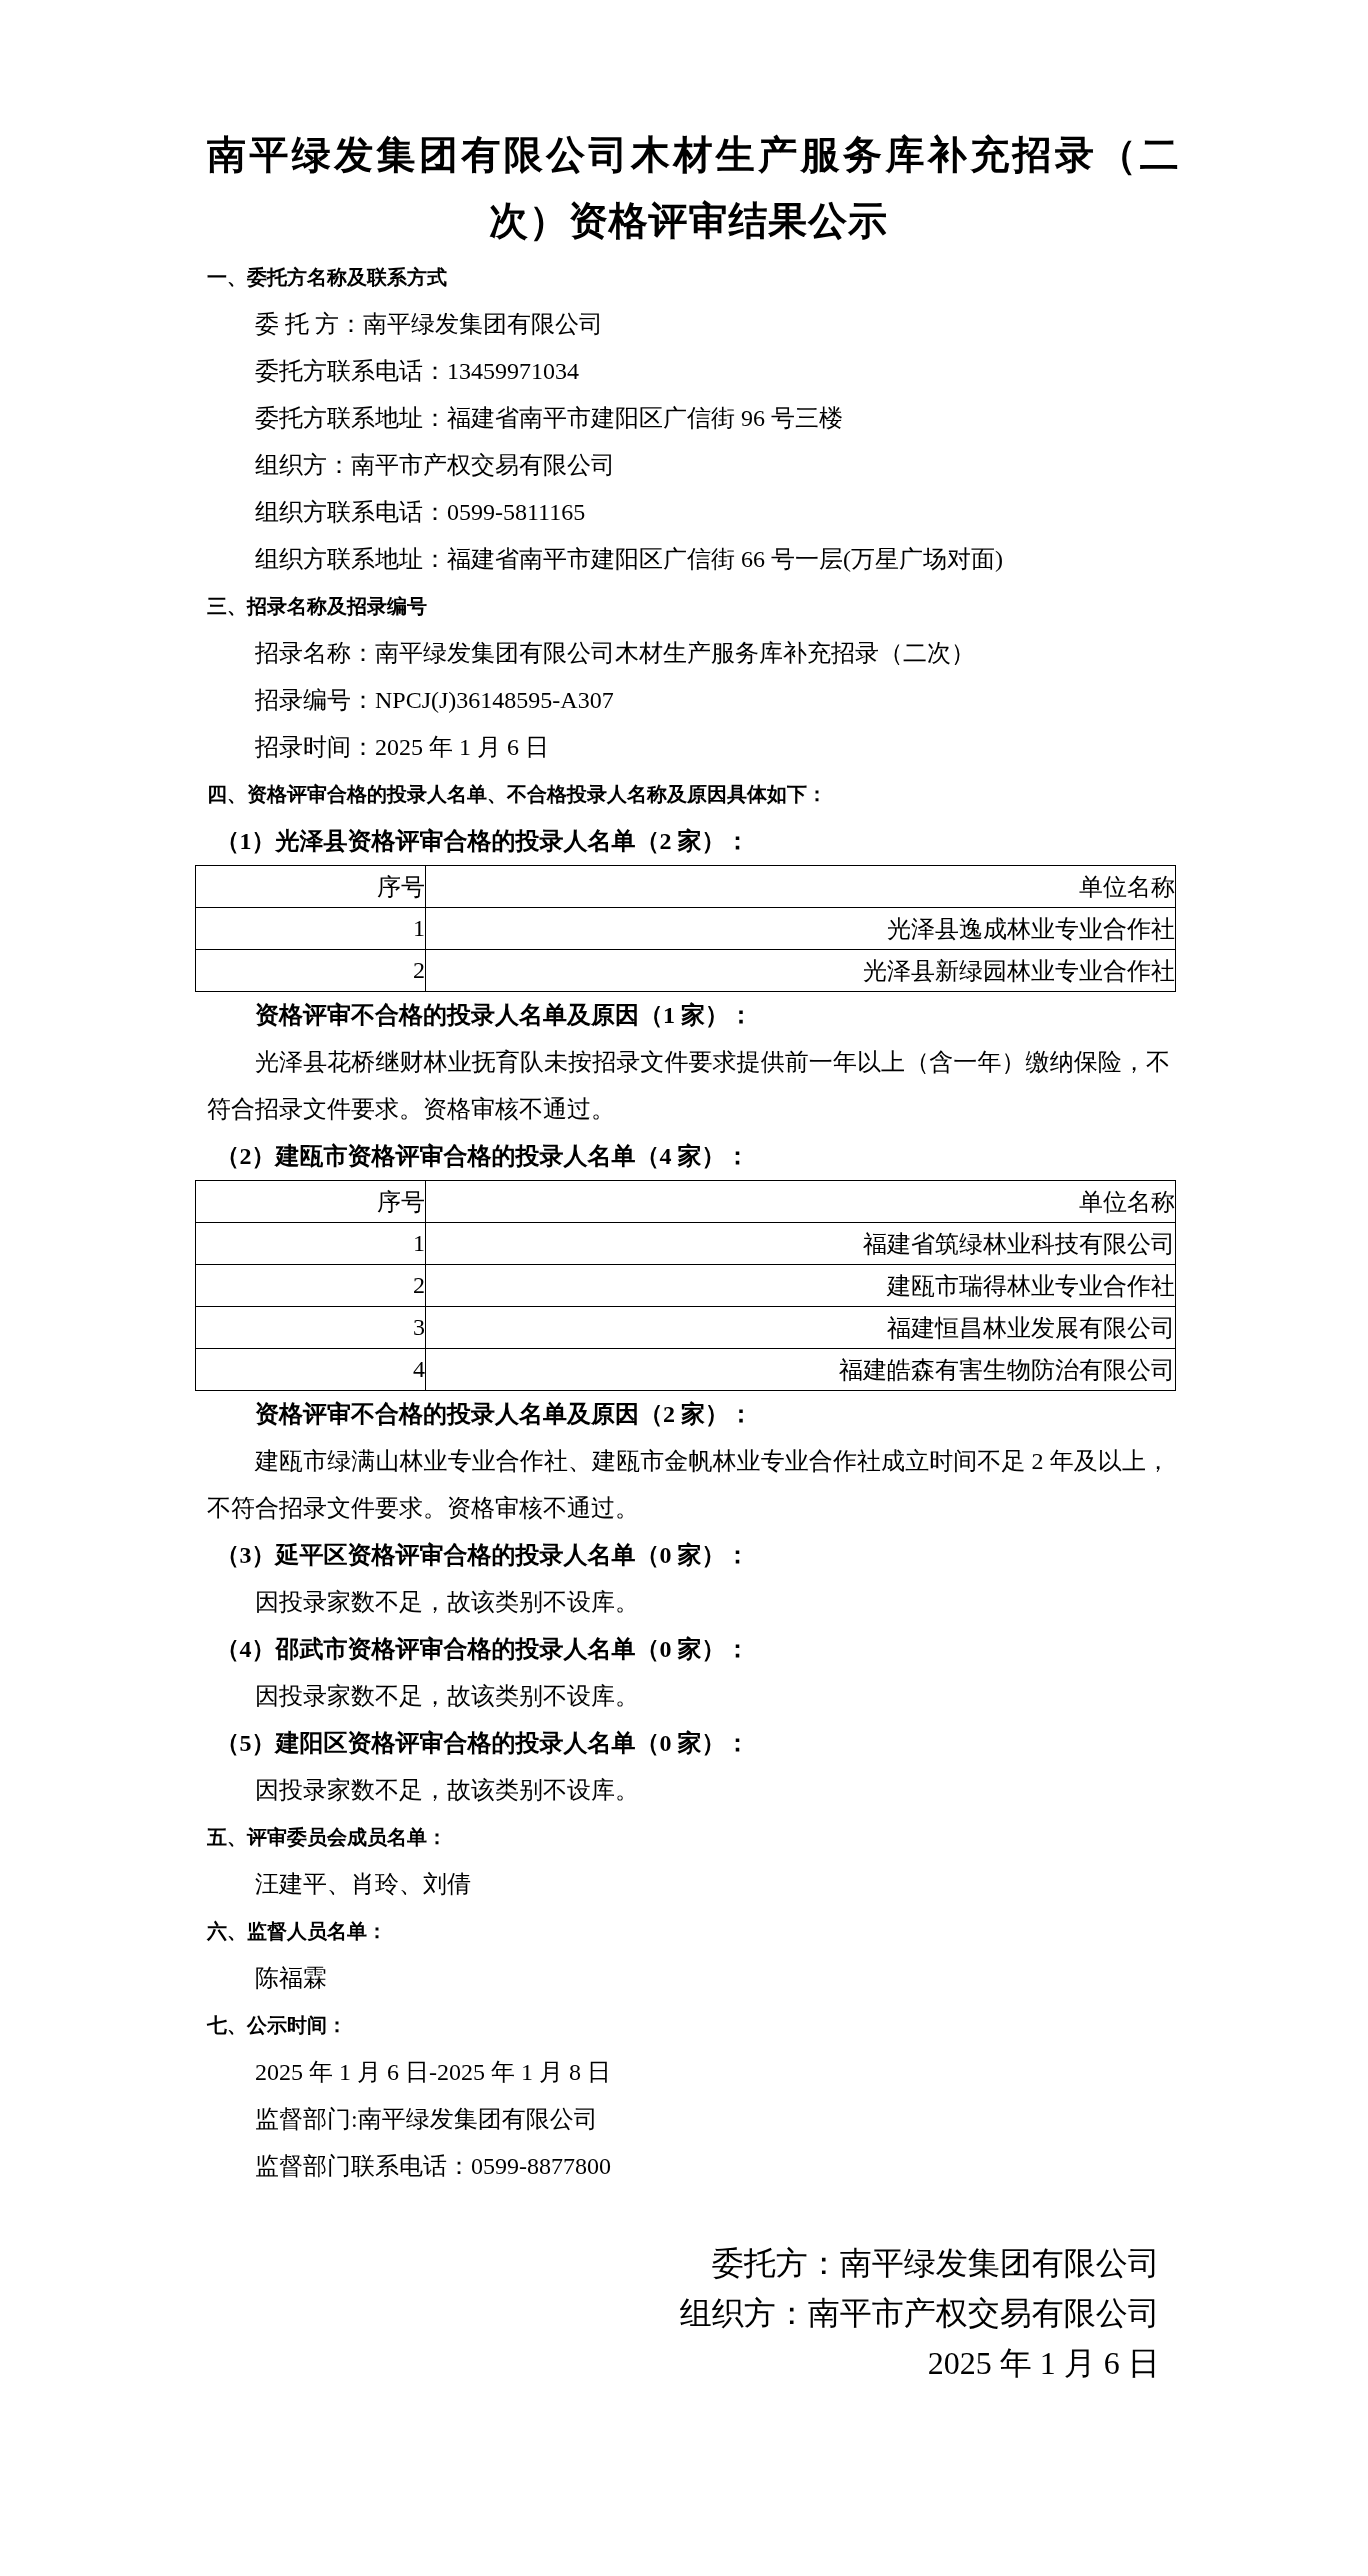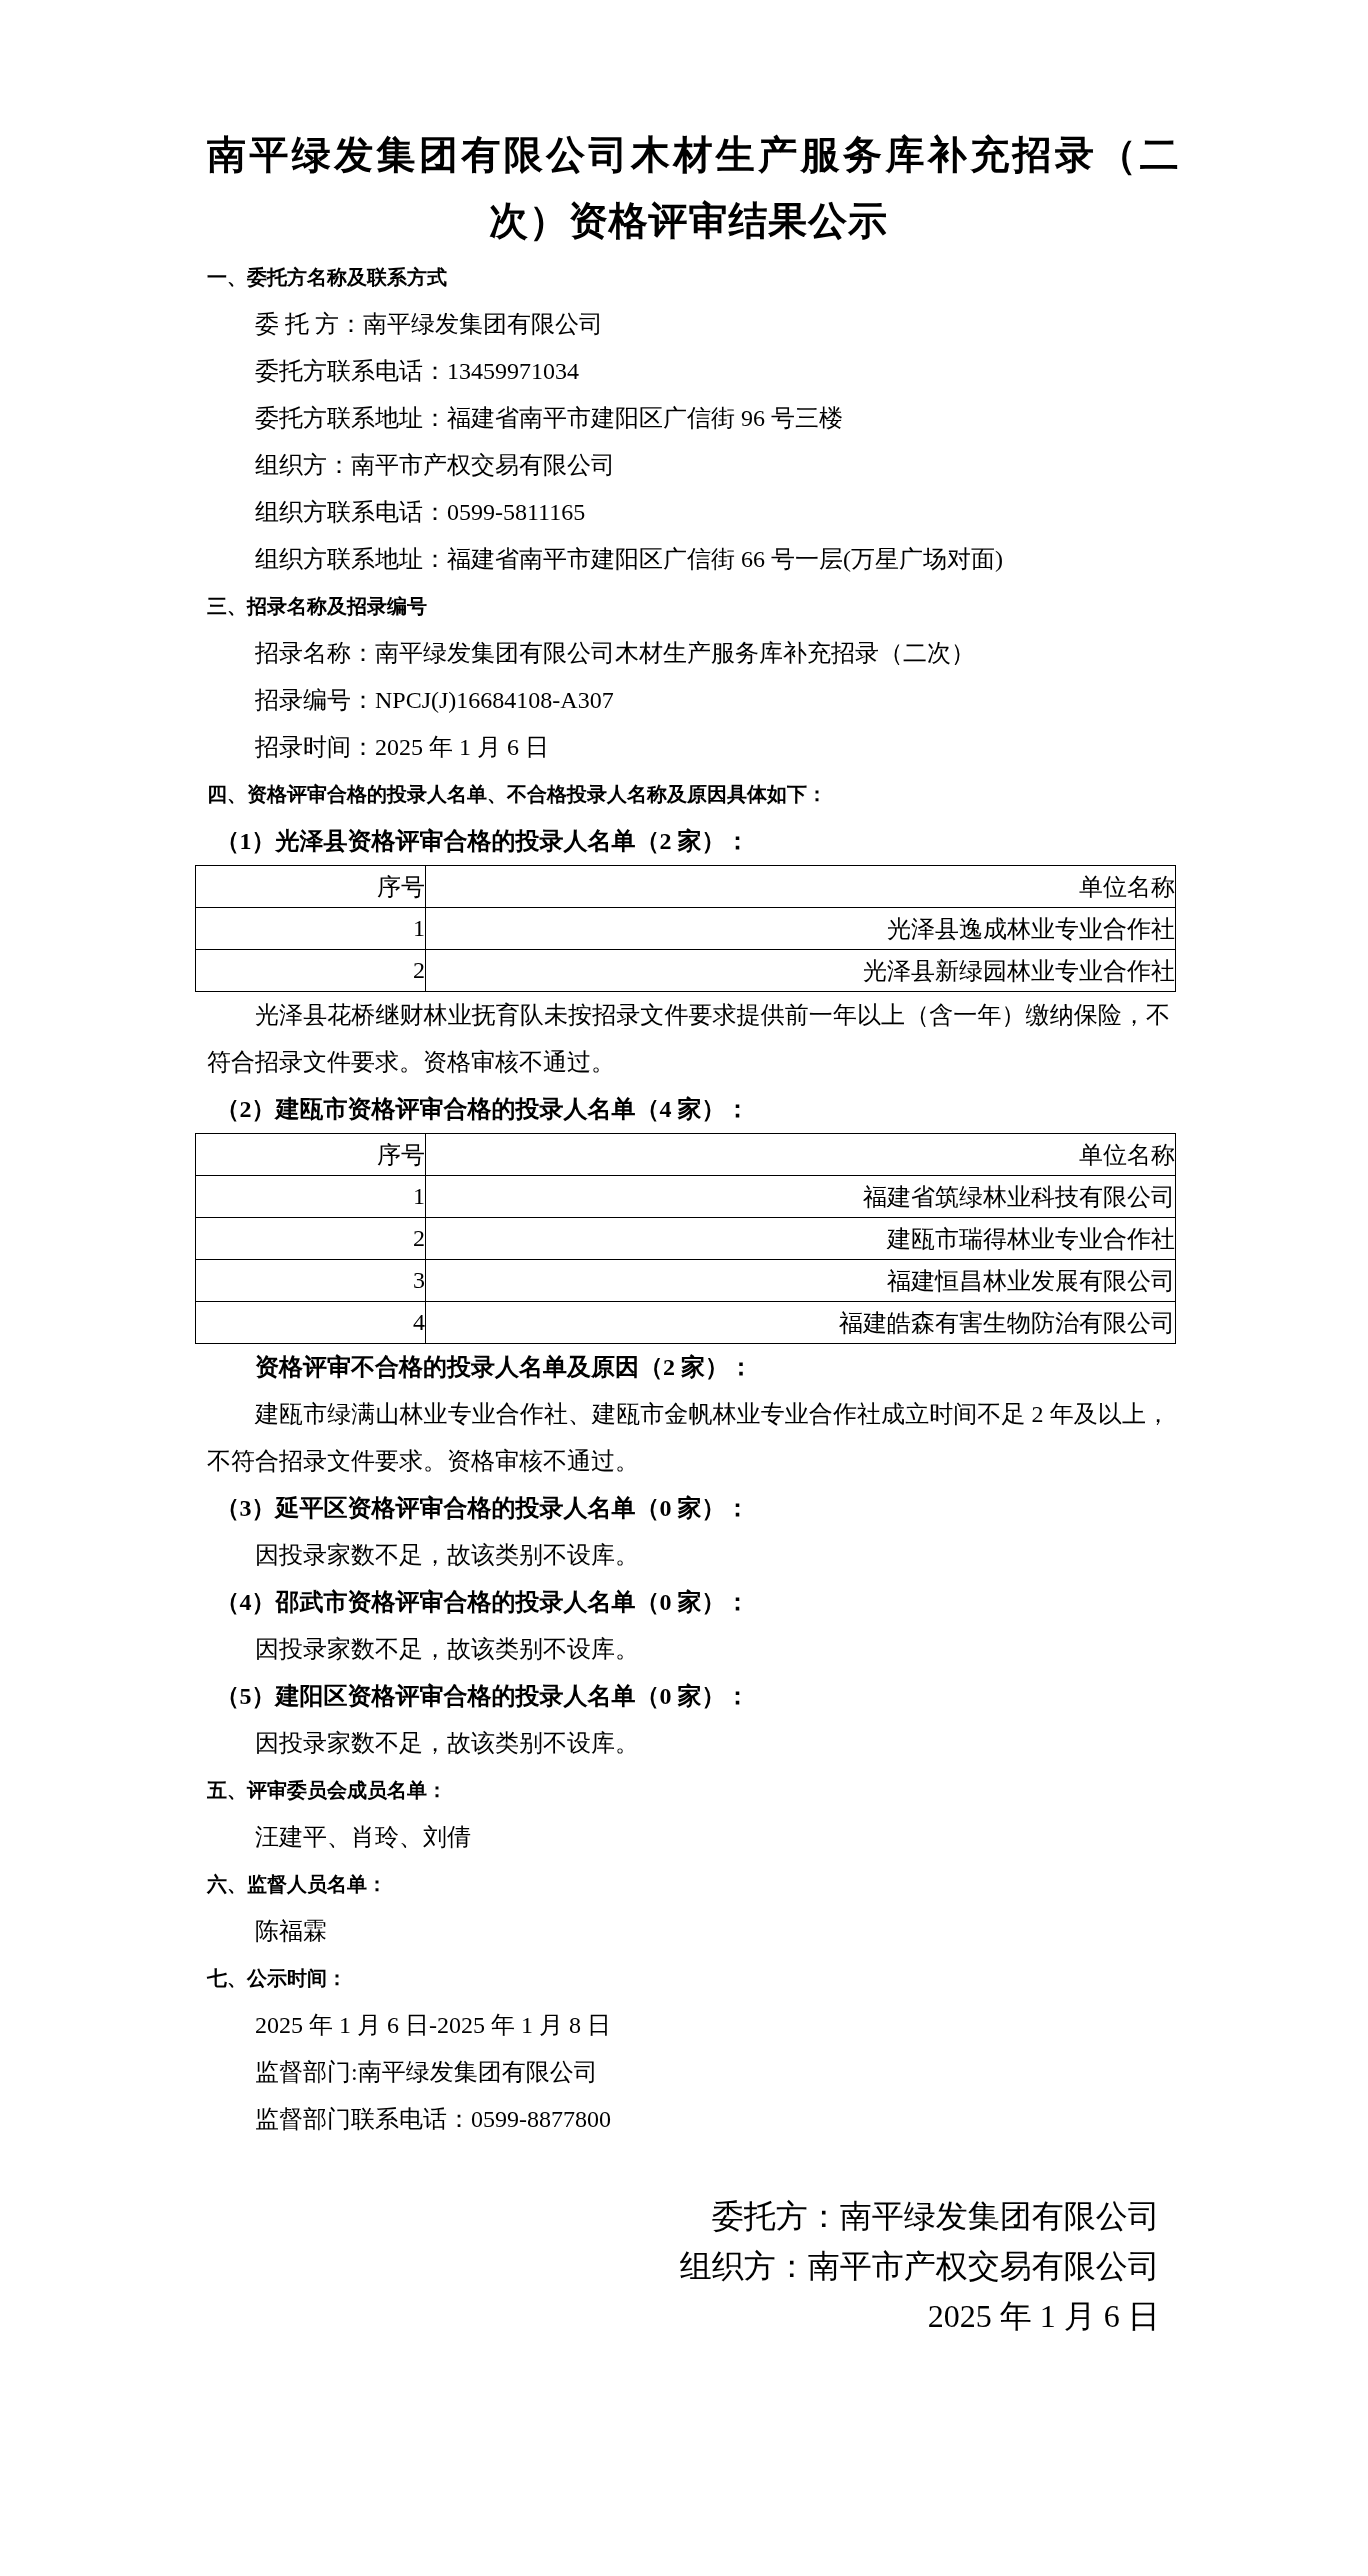--- a/index.html
+++ b/index.html
@@ -71,21 +71,21 @@
   <div class="p">委 托 方：南平绿发集团有限公司</div>
   <div class="p">委托方联系电话：13459971034</div>
   <div class="p">委托方联系地址：福建省南平市建阳区广信街 96 号三楼</div>
 
   <div class="p">组织方：南平市产权交易有限公司</div>
   <div class="p">组织方联系电话：0599-5811165</div>
   <div class="p">组织方联系地址：福建省南平市建阳区广信街 66 号一层(万星广场对面)</div>
 
   <div class="h">三、招录名称及招录编号</div>
   <div class="p">招录名称：南平绿发集团有限公司木材生产服务库补充招录（二次）</div>
-  <div class="p">招录编号：NPCJ(J)16684108-A307</div>
+  <div class="p">招录编号：NPCJ(J)36148595-A307</div>
   <div class="p">招录时间：2025 年 1 月 6 日</div>
 
   <div class="h">四、资格评审合格的投录人名单、不合格投录人名称及原因具体如下：</div>
 
   <div class="sub">（1）光泽县资格评审合格的投录人名单（2 家）：</div>
   <table class="tbl">
     <tbody>
         <tr>
       <td class="c1">序号</td>
       <td>单位名称</td>
@@ -93,20 +93,21 @@
     <tr>
       <td class="c1">1</td>
       <td>光泽县逸成林业专业合作社</td>
     </tr>
     <tr>
       <td class="c1">2</td>
       <td>光泽县新绿园林业专业合作社</td>
     </tr>
   </tbody>
     </table>
+  <div class="failh">资格评审不合格的投录人名单及原因（1 家）：</div>
   <div class="wrap">光泽县花桥继财林业抚育队未按招录文件要求提供前一年以上（含一年）缴纳保险，不符合招录文件要求。资格审核不通过。</div>
 
   <div class="sub">（2）建瓯市资格评审合格的投录人名单（4 家）：</div>
   <table class="tbl">
     <tbody>
         <tr>
       <td class="c1">序号</td>
       <td>单位名称</td>
     </tr>
     <tr>

